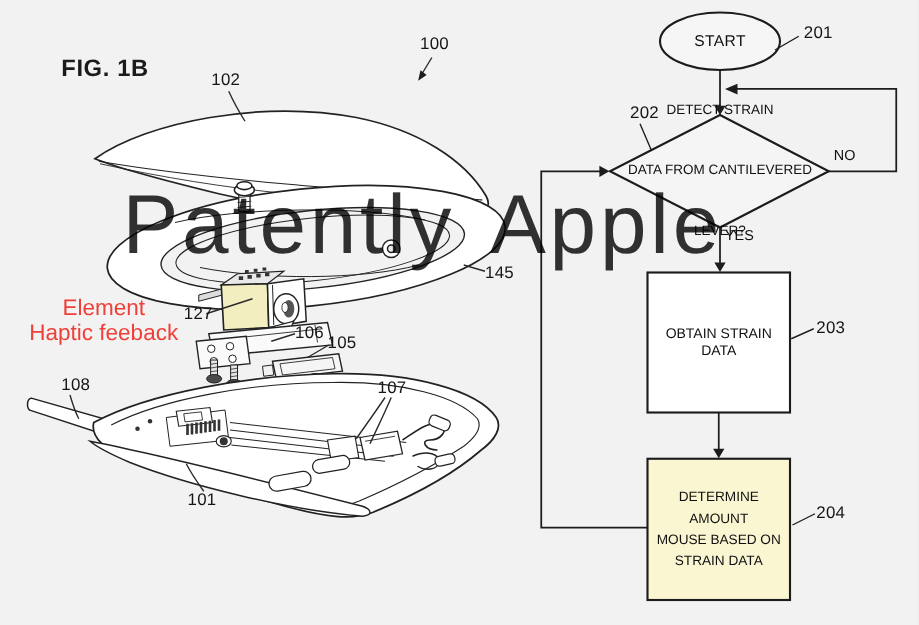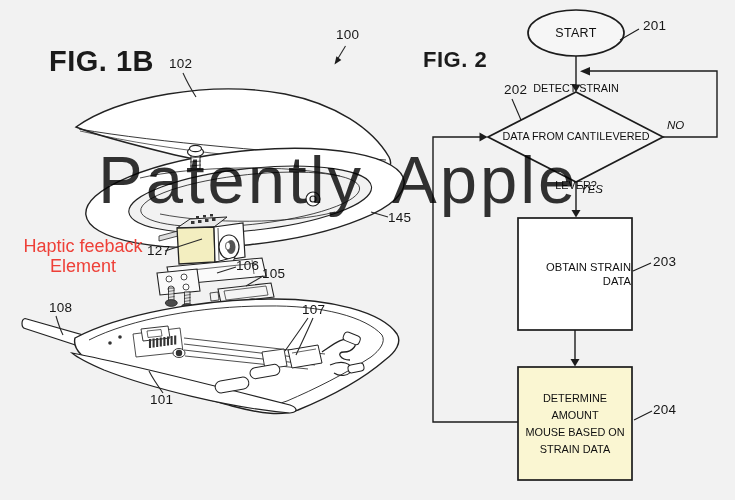--- a/index.html
+++ b/index.html
@@ -1,30 +1,30 @@
 <!DOCTYPE html>
 <html><head>
 <meta charset="utf-8">
 <style>
   html,body{margin:0;padding:0;background:#e9e9e9;}
   .canvas{position:relative;width:735px;height:500px;background:#f2f2f2;overflow:hidden;
           font-family:"Liberation Sans",sans-serif;color:#111;}
   .canvas svg{position:absolute;left:0;top:0;}
   .abs{position:absolute;}
   .fig-title{font-weight:700;letter-spacing:.5px;color:#1b1b1b;}
-  .fig1b-title{left:49px;top:45px;font-size:29px;}
+  .fig1b-title{left:49px;top:45px;font-size:19px;}
   .fig2-title{left:423px;top:47px;font-size:22px;}
   .ref{position:absolute;font-size:13.5px;color:#161616;letter-spacing:.2px;}
   .flowtext{position:absolute;display:flex;flex-direction:column;align-items:center;
             justify-content:center;text-align:center;color:#101010;}
   .start-text{left:528px;top:10px;width:96px;height:46px;font-size:12.5px;letter-spacing:.3px;}
   .decision-text{left:496px;top:94px;width:160px;height:86px;font-size:10.8px;line-height:13.2px;gap:35px;}
-  .obtain-text{left:519px;top:219px;width:112px;height:110px;font-size:11.2px;line-height:14px;align-items:flex-end;}
+  .obtain-text{left:519px;top:219px;width:112px;height:110px;font-size:11.2px;line-height:14px;}
   .determine-text{left:521px;top:368px;width:108px;height:111px;font-size:10.9px;line-height:17px;}
-  .branch-label{position:absolute;font-size:11.5px;color:#101010;font-style:italic;}
+  .branch-label{position:absolute;font-size:11.5px;color:#101010;}
   .no-label{left:667px;top:119px;}
   .yes-label{left:580px;top:183px;}
   .watermark{position:absolute;left:98px;top:141px;font-size:67px;letter-spacing:3px;
              word-spacing:10px;color:#6a8fc5;opacity:.8;white-space:nowrap;z-index:5;}
   .red-note{position:absolute;left:13px;top:237px;width:140px;text-align:center;
             color:#ee4038;font-size:18px;line-height:19.5px;z-index:4;}
 </style>
 </head>
 <body>
 
@@ -189,21 +189,20 @@
       <path d="M575,330 L575,360" stroke-width="1.4"></path>
       <path d="M570.5,359 L579.5,359 L575,366.5 Z" fill="#1c1c1c" stroke="none"></path>
       <rect x="518" y="367" width="114" height="113" fill="#faf6d2" stroke-width="1.7"></rect>
       <path d="M634,420 L652,411" stroke-width="1.1"></path>
       <path d="M518,422 L433,422 L433,137 L481,137" stroke-width="1.4"></path>
       <path d="M479.5,132.5 L479.5,141.5 L487.5,137 Z" fill="#1c1c1c" stroke="none"></path>
     </g>
   </svg>
 
   <div class="abs fig-title fig1b-title">FIG. 1B</div>
-  <div class="abs fig-title fig2-title">FIG. 2</div>
 
   <span class="ref" style="left:336px;top:27px">100</span>
   <span class="ref" style="left:169px;top:56px">102</span>
   <span class="ref" style="left:388px;top:210px">145</span>
   <span class="ref" style="left:147px;top:243px">127</span>
   <span class="ref" style="left:236px;top:258px">106</span>
   <span class="ref" style="left:262px;top:266px">105</span>
   <span class="ref" style="left:49px;top:300px">108</span>
   <span class="ref" style="left:302px;top:302px">107</span>
   <span class="ref" style="left:150px;top:392px">101</span>
@@ -227,19 +226,19 @@
     <span>OBTAIN STRAIN</span>
     <span>DATA</span>
   </div>
   <div class="flowtext determine-text">
     <span>DETERMINE AMOUNT</span>
     <span>MOUSE BASED ON</span>
     <span>STRAIN DATA</span>
   </div>
 
   <div class="red-note" style="color: rgb(238, 64, 56);">
+    <div>Element</div>
     <div>Haptic feeback</div>
-    <div>Element</div>
   </div>
 
   <div class="watermark" style="color: #000000;">Patently Apple</div>
 
 </div>
 
 </body></html>

